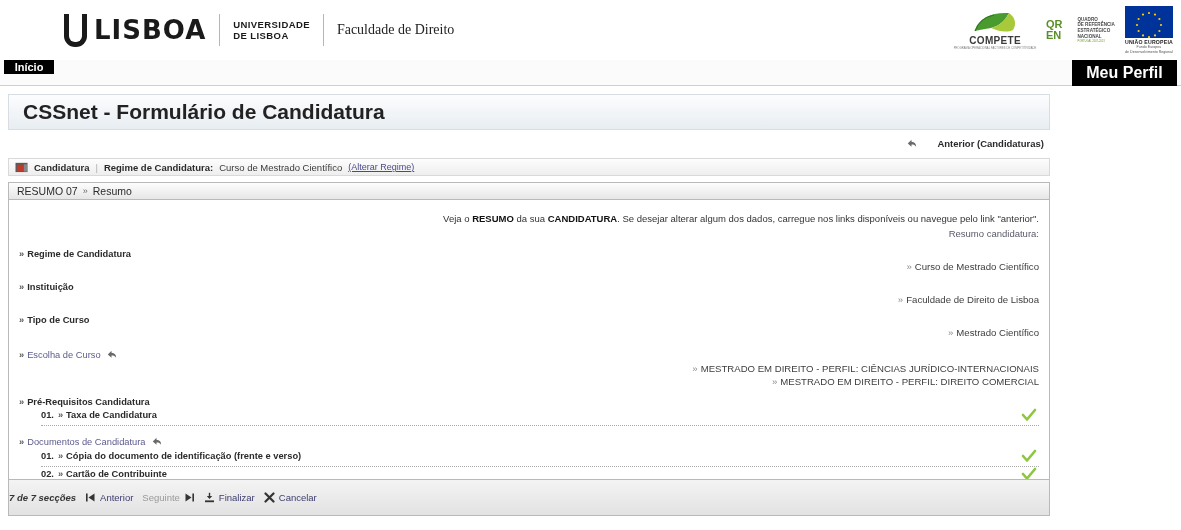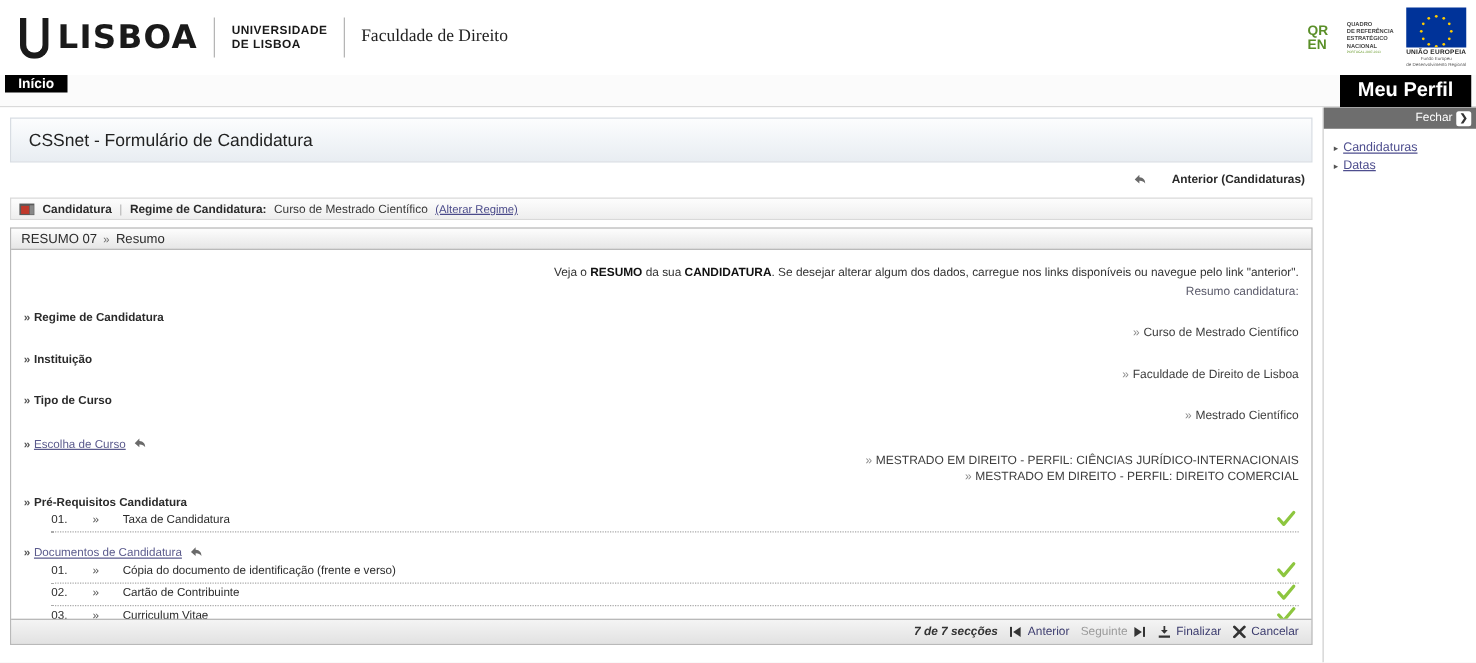--- a/index.html
+++ b/index.html
@@ -11,20 +11,21 @@
     overflow: hidden;
   }
 
   
   .brandbar {
     position: relative;
     height: 60px;
     background: #ffffff;
     display: flex;
     align-items: center;
+    padding-left: 48px;
   }
   .brand-left { display: flex; align-items: center; padding-left: 16px; }
   .ul-logo {
     font-size: 27px; font-weight: bold; letter-spacing: -0.5px;
     color: #1a1a1a; font-family: "DejaVu Sans", sans-serif;
     display: flex; align-items: center; gap: 7px;
   }
   .ul-u {
     display: inline-block; width: 23px; height: 33px;
     border: 5px solid #1a1a1a; border-top: none;
@@ -92,21 +93,21 @@
   }
 
   
   .page-title {
     margin: 8px 8px 0 8px;
     height: 36px;
     background: linear-gradient(#fcfdfe, #e8edf2);
     border: 1px solid #d8dde3;
     display: flex; align-items: center;
     padding-left: 14px;
-    font-size: 14px; color: #222;
+    font-size: 21px; color: #222; font-weight: bold;
   }
 
   .toolbar-row {
     height: 24px; position: relative;
     margin: 4px 8px 0 8px;
   }
   .anterior-link {
     position: absolute; right: 6px; top: 3px;
     font-size: 9.5px; font-weight: bold; color: #2a2a2a;
     display: flex; align-items: center; gap: 19px;
@@ -157,55 +158,55 @@
   .intro b { color: #111; }
   .intro-2 { font-size: 9.5px; color: #5a5a6a; margin-top: 2px; }
 
   .sec { margin-top: 10px; }
   .sec-title {
     font-size: 9.3px; font-weight: bold; color: #2b2b2b;
     display: flex; align-items: center; gap: 4px;
   }
   .sec-title .gg { color: #555; font-weight: bold; letter-spacing: -1px; }
   .sec-link {
-    color: #5b5b8d; text-decoration: underline; font-weight: normal;
+    color: #5b5b8d; font-weight: normal;
     font-size: 9.3px;
   }
   .sec-item {
     font-size: 9.6px; color: #3d3d3d;
     padding-left: 19px; margin-top: 2px;
   }
   .sec-item .bul { color: #8a8a8a; margin-right: 3px; }
 
   .num-row {
     position: relative;
     padding-left: 22px;
     margin-top: 3px;
     height: 15px;
   }
   .num-row .lbl {
-    font-size: 9.3px; font-weight: normal; color: #2b2b2b;
-    display: flex; align-items: center; gap: 20px;
+    font-size: 9.3px; font-weight: bold; color: #2b2b2b;
+    display: flex; align-items: center; gap: 4px;
   }
   .num-row .lbl .gg { color: #555; letter-spacing: -1px; }
   .dots {
     position: absolute; left: 22px; right: 0; bottom: -1px;
     border-bottom: 1px dotted #aaaaaa;
   }
   .chk {
     position: absolute; right: 2px; top: -3px;
     width: 16px; height: 16px;
   }
 
   
   .panel-foot {
-    height: 20px;
+    height: 36px;
     background: linear-gradient(#f4f4f4, #e2e2e2);
     border-top: 1px solid #b9b9b9;
-    display: flex; align-items: center; justify-content: flex-end;
+    display: flex; align-items: center; 
     padding-right: 10px; gap: 9px;
     font-size: 9.5px;
   }
   .foot-count { font-weight: bold; color: #333; font-style: italic; }
   .foot-btn {
     display: flex; align-items: center; gap: 4px;
     color: #3c3c6e; cursor: pointer;
   }
   .foot-btn.disabled { color: #9a9a9a; cursor: default; }
   .fico { width: 11px; height: 11px; }
@@ -251,20 +252,29 @@
     <div class="vdiv"></div>
     <div class="ul-sub">
       <div>UNIVERSIDADE</div>
       <div>DE LISBOA</div>
     </div>
     <div class="vdiv"></div>
     <div class="fac">Faculdade de Direito</div>
   </div>
 
   <div class="brand-right">
+    <div class="logo-block">
+      <svg class="compete-bird" viewBox="0 0 52 24">
+        <path d="M6 20 C10 6, 24 1, 40 2 C36 10, 30 15, 22 17 C16 18, 10 19, 6 20 Z" fill="#4a9b2f"></path>
+        <path d="M22 17 C30 15, 36 10, 40 2 C46 6, 48 13, 44 19 C38 22, 28 20, 22 17 Z" fill="#a8c93a"></path>
+        <path d="M6 20 C9 11, 16 6, 25 4" stroke="#2d7a1f" stroke-width="1.2" fill="none"></path>
+      </svg>
+      <div class="compete-txt">COMPETE</div>
+      <div class="compete-sub">PROGRAMA OPERACIONAL FACTORES DE COMPETITIVIDADE</div>
+    </div>
 
     <div class="logo-block">
       <div class="qren-wrap">
         <svg width="28" height="26" viewBox="0 0 28 26">
           <text x="0" y="11" font-size="11" font-weight="bold" fill="#5a8f28" font-family="Liberation Sans, sans-serif">QR</text>
           <text x="0" y="22" font-size="11" font-weight="bold" fill="#5a8f28" font-family="Liberation Sans, sans-serif">EN</text>
         </svg>
         <div>
           <div class="qren-txt">QUADRO</div>
           <div class="qren-txt">DE REFERÊNCIA</div>
@@ -488,29 +498,13 @@
         <span class="foot-btn">
           <svg class="fico" viewBox="0 0 11 11">
             <path d="M1.5 1.5 L9.5 9.5 M9.5 1.5 L1.5 9.5" stroke="#333" stroke-width="2.2" stroke-linecap="round"></path>
           </svg>
           <span>Cancelar</span>
         </span>
       </div>
     </div>
   </div>
 
-  <div class="sidebar">
-    <div class="sb-head">
-      <span>Fechar</span>
-      <span class="sb-arrow">❯</span>
-    </div>
-    <div class="sb-list">
-      <div class="sb-item">
-        <span class="sb-bullet">▸</span>
-        <span class="sb-link">Candidaturas</span>
-      </div>
-      <div class="sb-item">
-        <span class="sb-bullet">▸</span>
-        <span class="sb-link">Datas</span>
-      </div>
-    </div>
-  </div>
 </div>
 
 </body></html>

